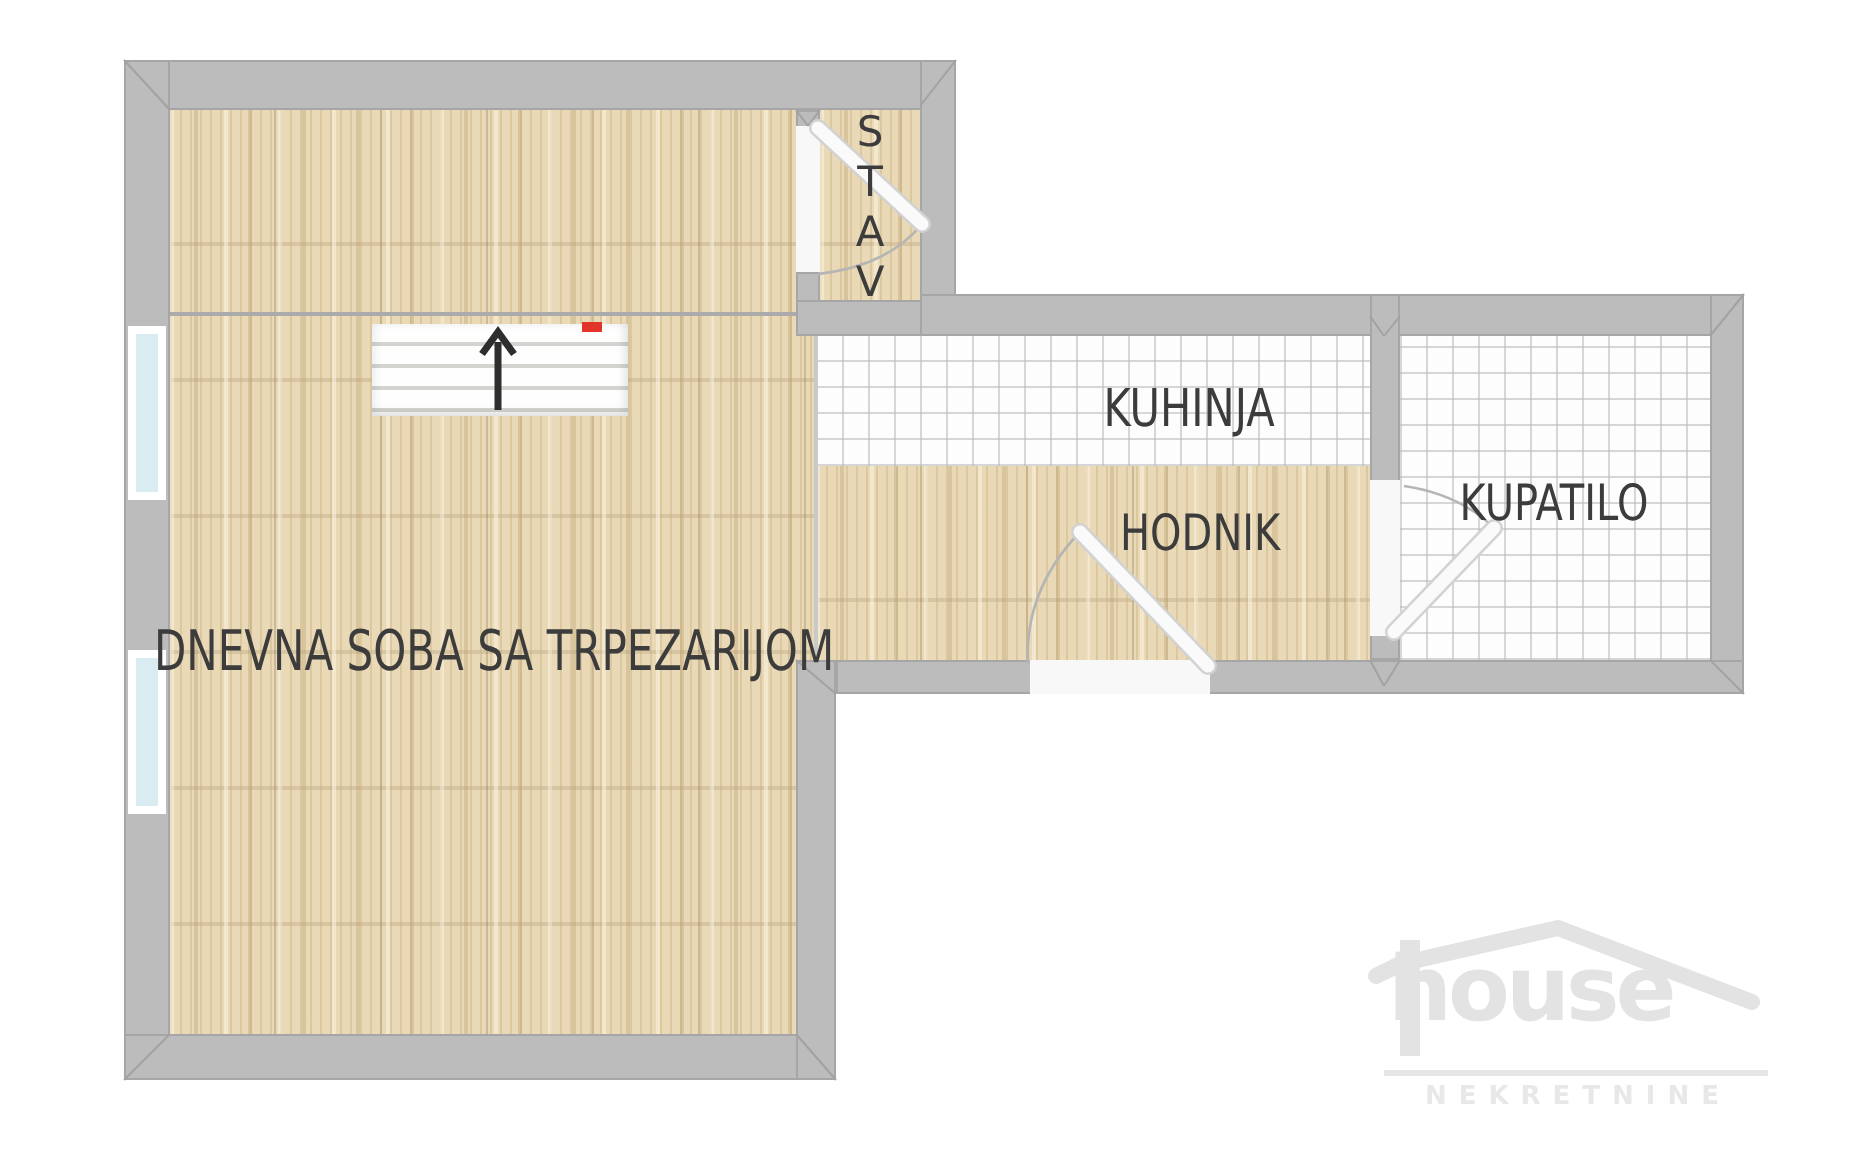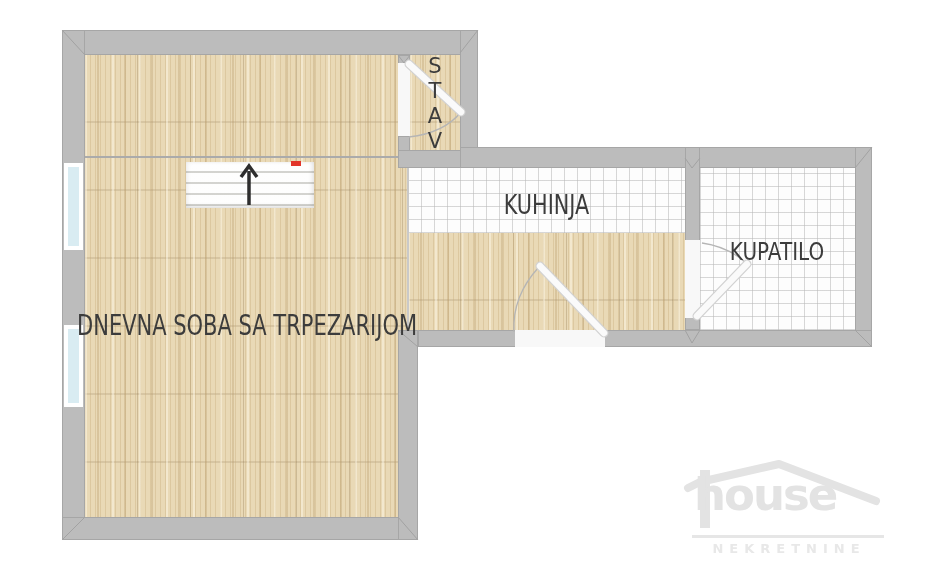--- a/index.html
+++ b/index.html
@@ -35,21 +35,21 @@
     background-image:repeating-linear-gradient(180deg, rgba(255,255,255,.9) 0 9px, rgba(208,208,204,.9) 9px 11px);
     box-shadow:inset -2px -2px 4px rgba(0,0,0,.10), inset 2px 0 4px rgba(0,0,0,.06);
     z-index:2;
   }
   .redmark{background:#e2352a;z-index:3;}
   
   .roomlabel{color:#3c3c3c;white-space:nowrap;z-index:5;transform:scaleX(.78);transform-origin:left top;}
   .roomlabel.centered{transform:none;text-align:center;}
   .roomlabel.centered > span{display:inline-block;transform:scaleX(.80);transform-origin:center top;}
   #label-living{left:77px;top:309px;font-size:28px;transform:scaleX(.75);}
-  #label-kitchen{left:408px;top:190px;width:277px;font-size:26px;}
+  #label-kitchen{left:408px;top:190px;width:277px;font-size:26px;padding-left:48px;}
   #label-hall{left:500px;top:252px;width:200px;font-size:25px;}
   #label-bath{left:700px;top:237px;width:155px;font-size:25px;}
   #entry-letters{left:412px;top:54px;width:46px;text-align:center;color:#3c3c3c;
                  font-size:21px;line-height:25px;z-index:5;}
   #entry-letters span{display:block;}
   
   #overlay{position:absolute;left:0;top:0;z-index:4;pointer-events:none;}
   
   #watermark{z-index:0;}
   #wm-name{position:absolute;left:694px;top:472px;font-size:45px;font-weight:bold;
@@ -139,20 +139,21 @@
     </g>
 
     <g stroke="#2e2e2e" stroke-width="3.5" fill="none">
       <line x1="249" y1="205" x2="249" y2="171"></line>
       <polyline points="241,177 249,166 257,177"></polyline>
     </g>
   </svg>
 
   <div id="label-living" class="abs roomlabel">DNEVNA SOBA SA TRPEZARIJOM</div>
   <div id="label-kitchen" class="abs roomlabel centered"><span>KUHINJA</span></div>
+  <div id="label-hall" class="abs roomlabel centered"><span>HODNIK</span></div>
   <div id="label-bath" class="abs roomlabel centered"><span>KUPATILO</span></div>
   <div id="entry-letters" class="abs">
     <span>S</span>
     <span>T</span>
     <span>A</span>
     <span>V</span>
   </div>
 
 </div>
 

